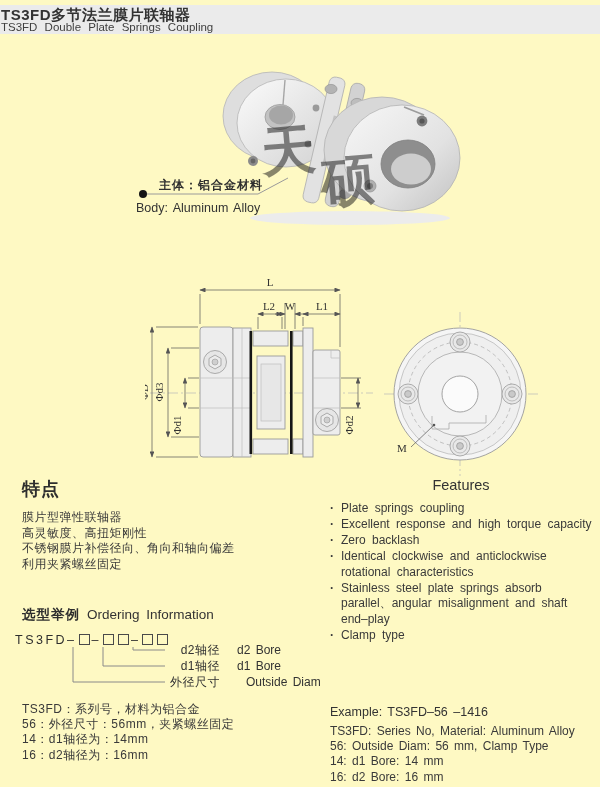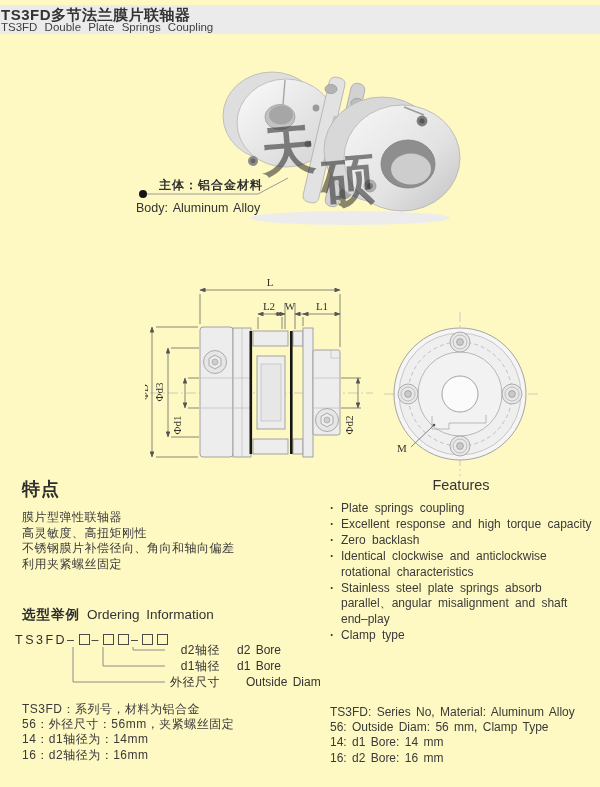--- a/index.html
+++ b/index.html
@@ -281,20 +281,21 @@
   <div class="ex-zh">
     <ul class="plain">
       <li>TS3FD：系列号，材料为铝合金</li>
       <li>56：外径尺寸：56mm，夹紧螺丝固定</li>
       <li>14：d1轴径为：14mm</li>
       <li>16：d2轴径为：16mm</li>
     </ul>
   </div>
 
   <div class="ex-en">
+    <div class="ex-title-en">Example: TS3FD–56 –1416</div>
     <ul class="plain">
       <li>TS3FD: Series No, Material: Aluminum Alloy</li>
       <li>56: Outside Diam: 56 mm, Clamp Type</li>
       <li>14: d1 Bore: 14 mm</li>
       <li>16: d2 Bore: 16 mm</li>
     </ul>
   </div>
 
 </div>
 

